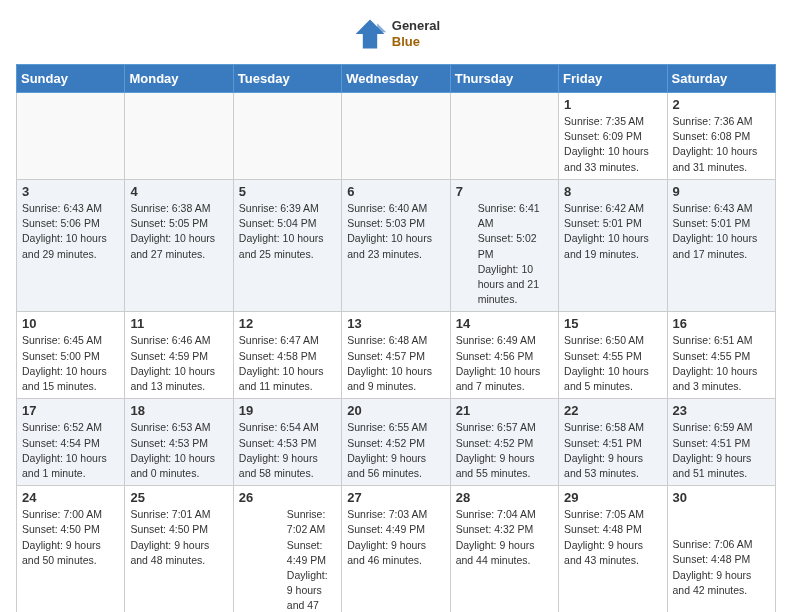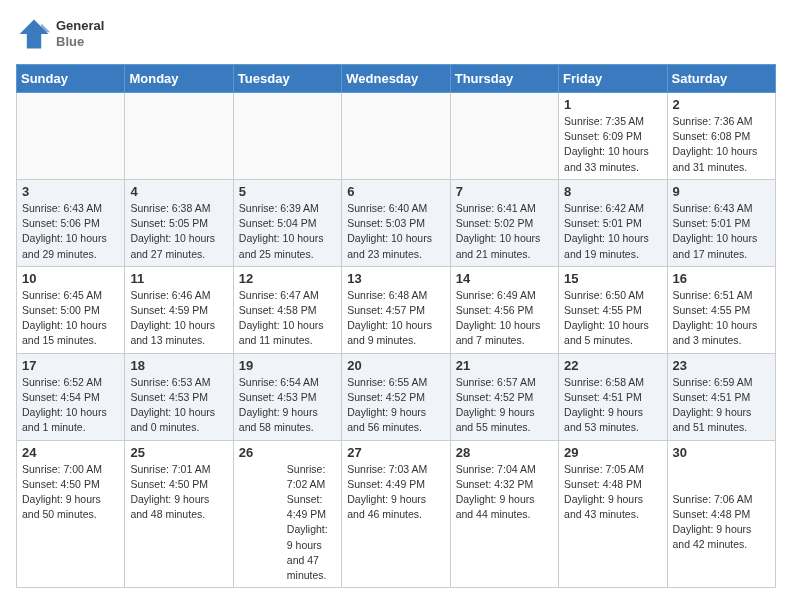--- a/index.html
+++ b/index.html
@@ -5,21 +5,21 @@
     * { box-sizing: border-box; margin: 0; padding: 0; }
     body {
       font-family: Arial, sans-serif;
       background: #fff;
       width: 792px;
       min-height: 612px;
       padding: 16px;
     }
     .header {
       display: flex;
-      justify-content: space-between;
+      justify-content: center;
       align-items: flex-start;
       margin-bottom: 12px;
     }
     .logo {
       display: flex;
       align-items: center;
       gap: 4px;
     }
     .logo-text {
       display: flex;
@@ -96,21 +96,21 @@
 <body>
 
 <div class="header">
   <div class="logo">
     <svg class="logo-icon" viewBox="0 0 40 40">
       <polygon points="20,4 36,20 28,20 28,36 12,36 12,20 4,20" fill="#3a7abf"></polygon>
       <polygon points="28,8 38,18 28,18" fill="#3a7abf" opacity="0.6"></polygon>
     </svg>
     <div class="logo-text">
       <span>General</span>
-      <span style="color:#737373">Blue</span>
+      <span style="color:#a16207">Blue</span>
     </div>
   </div>
   <div class="title-block">
   </div>
 </div>
 
 <table class="calendar">
   <thead>
     <tr>
     <th>Sunday</th>
@@ -162,21 +162,21 @@
 Daylight: 10 hours and 25 minutes.</div>
         </td>
         <td>
           <span class="day-num">6</span>
           <div class="day-info" style="white-space: pre-line;">Sunrise: 6:40 AM
 Sunset: 5:03 PM
 Daylight: 10 hours and 23 minutes.</div>
         </td>
         <td>
           <span class="day-num">7</span>
-          <div class="day-info" style="white-space: pre-line;">Sunrise: 6:41 AM
+          <div class="day-info" style="white-space: pre-line; margin-left: 22px;">Sunrise: 6:41 AM
 Sunset: 5:02 PM
 Daylight: 10 hours and 21 minutes.</div>
         </td>
         <td>
           <span class="day-num">8</span>
           <div class="day-info" style="white-space: pre-line;">Sunrise: 6:42 AM
 Sunset: 5:01 PM
 Daylight: 10 hours and 19 minutes.</div>
         </td>
         <td>

